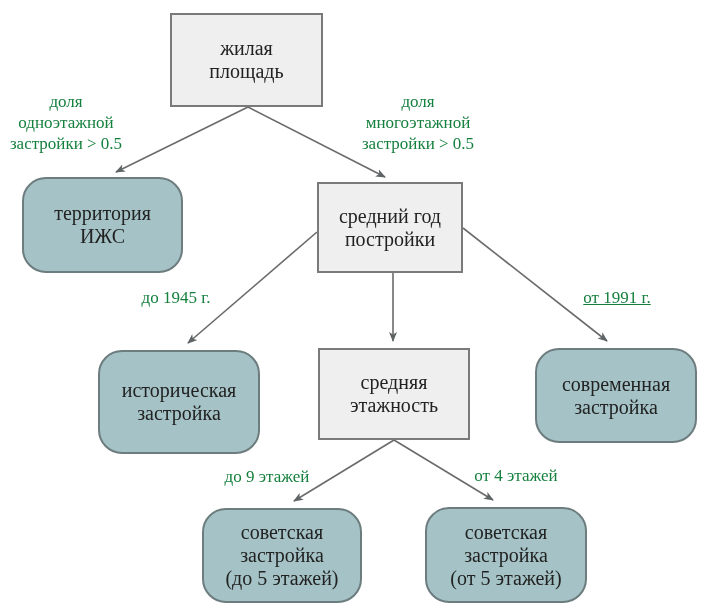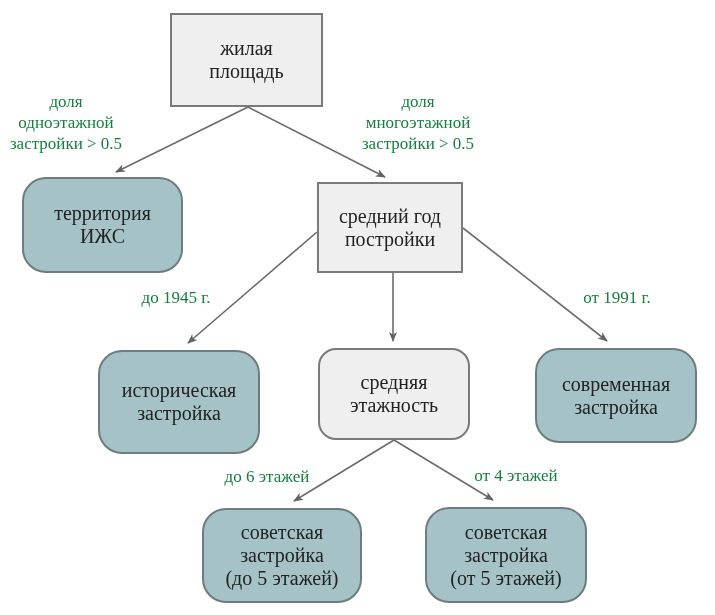--- a/index.html
+++ b/index.html
@@ -17,30 +17,30 @@
   .result{background:#a5c3c6;border:2px solid #6d7c7e;border-radius:24px;}
   .edge-label{
     position:absolute;transform:translateX(-50%);
     font-size:17px;line-height:1.24;text-align:center;white-space:pre-line;color:#15803d;
   }
   
   #n-living  {left:170px;top:13px; width:153px;height:94px;}
   #n-izhs    {left:22px; top:177px;width:161px;height:96px;}
   #n-year    {left:317px;top:182px;width:146px;height:91px;}
   #n-historic{left:98px; top:350px;width:162px;height:104px;}
-  #n-floors  {left:318px;top:348px;width:152px;height:92px;border-radius:18px;}
+  #n-floors  {left:318px;top:348px;width:152px;height:92px;}
   #n-modern  {left:535px;top:348px;width:162px;height:95px;}
   #n-sovlow  {left:202px;top:508px;width:160px;height:95px;}
   #n-sovhigh {left:425px;top:507px;width:162px;height:96px;}
   
   #l-single{left:66px; top:91px;}
   #l-multi {left:418px;top:91px;}
   #l-1945  {left:176px;top:287px;}
   #l-mid   {left:393px;top:303px;}
-  #l-1991  {left:617px;top:287px;}
+  #l-1991  {left:617px;top:287px;text-decoration:underline;}
   #l-u5    {left:267px;top:466px;}
   #l-o5    {left:516px;top:465px;}
 </style>
 </head>
 <body>
 
 <div class="canvas">
 
   <svg class="edges" viewBox="0 0 715 615" xmlns="http://www.w3.org/2000/svg">
     <defs>
@@ -100,16 +100,16 @@
   </div>
 
   <div id="l-single" class="edge-label">доля
 одноэтажной
 застройки &gt; 0.5</div>
   <div id="l-multi" class="edge-label">доля
 многоэтажной
 застройки &gt; 0.5</div>
   <div id="l-1945" class="edge-label">до 1945 г.</div>
   <div id="l-1991" class="edge-label">от 1991 г.</div>
-  <div id="l-u5" class="edge-label">до 6 этажей</div>
+  <div id="l-u5" class="edge-label">до 9 этажей</div>
   <div id="l-o5" class="edge-label">от 4 этажей</div>
 
 </div>
 
 </body></html>

